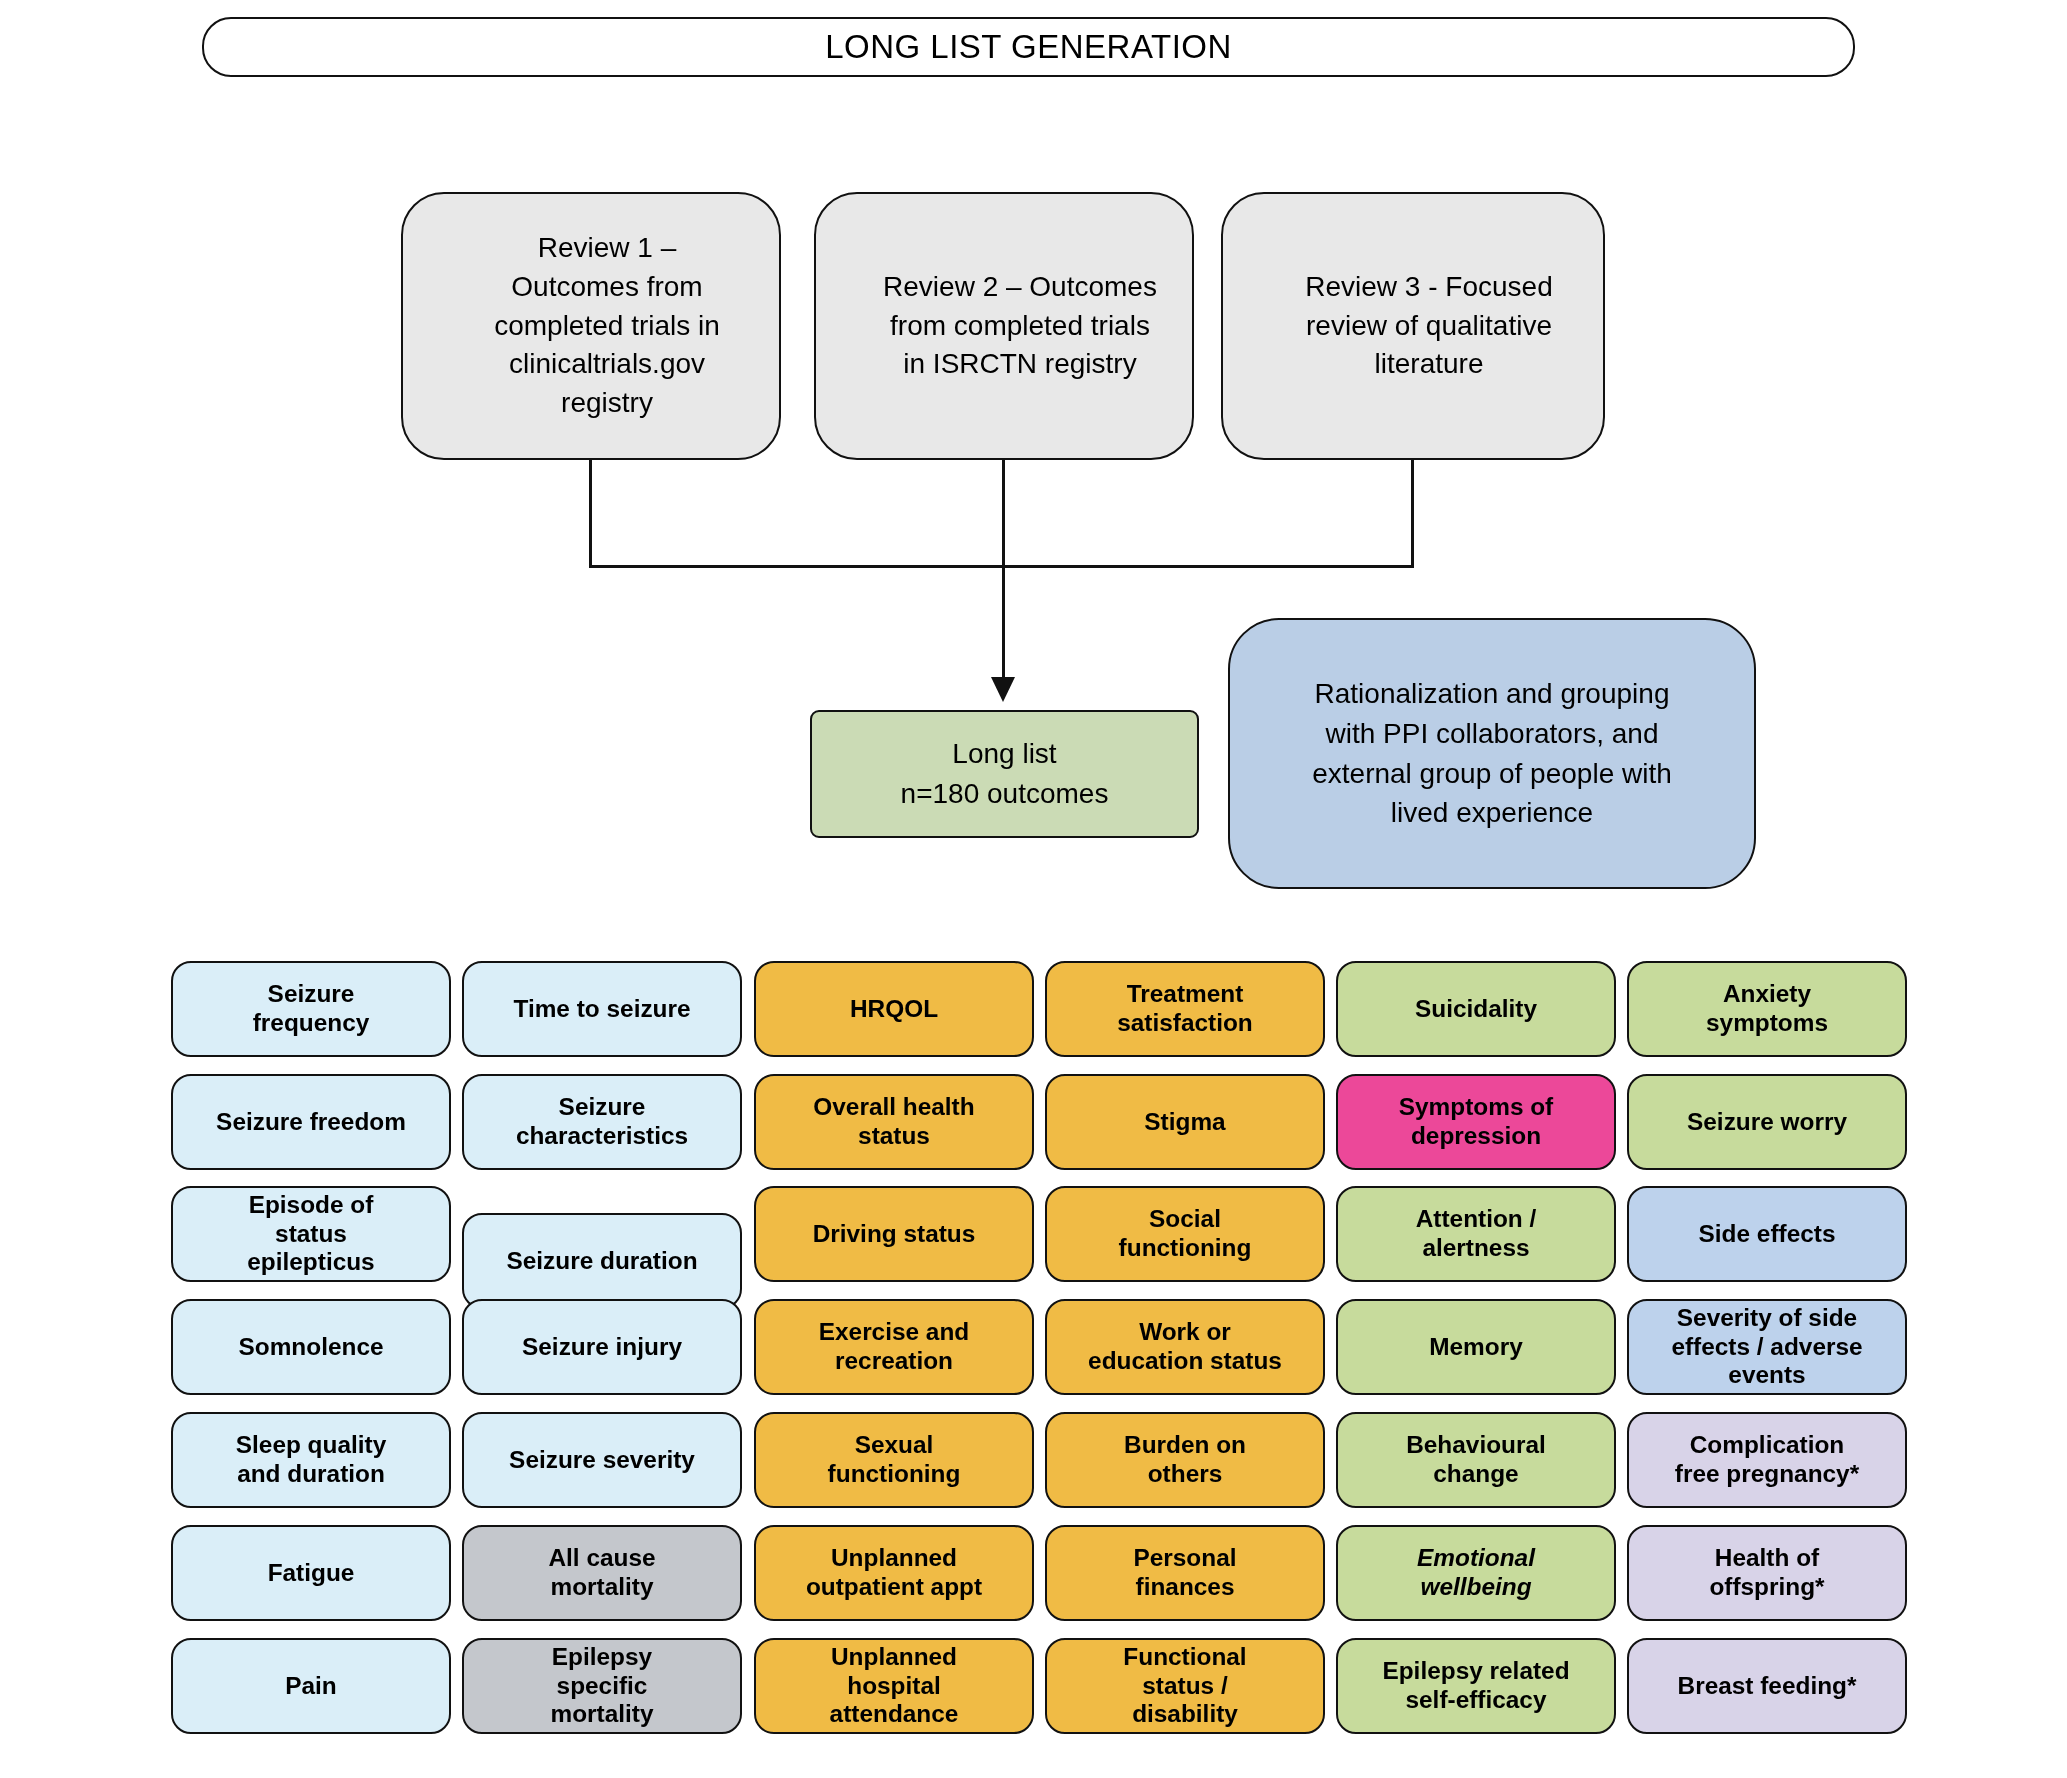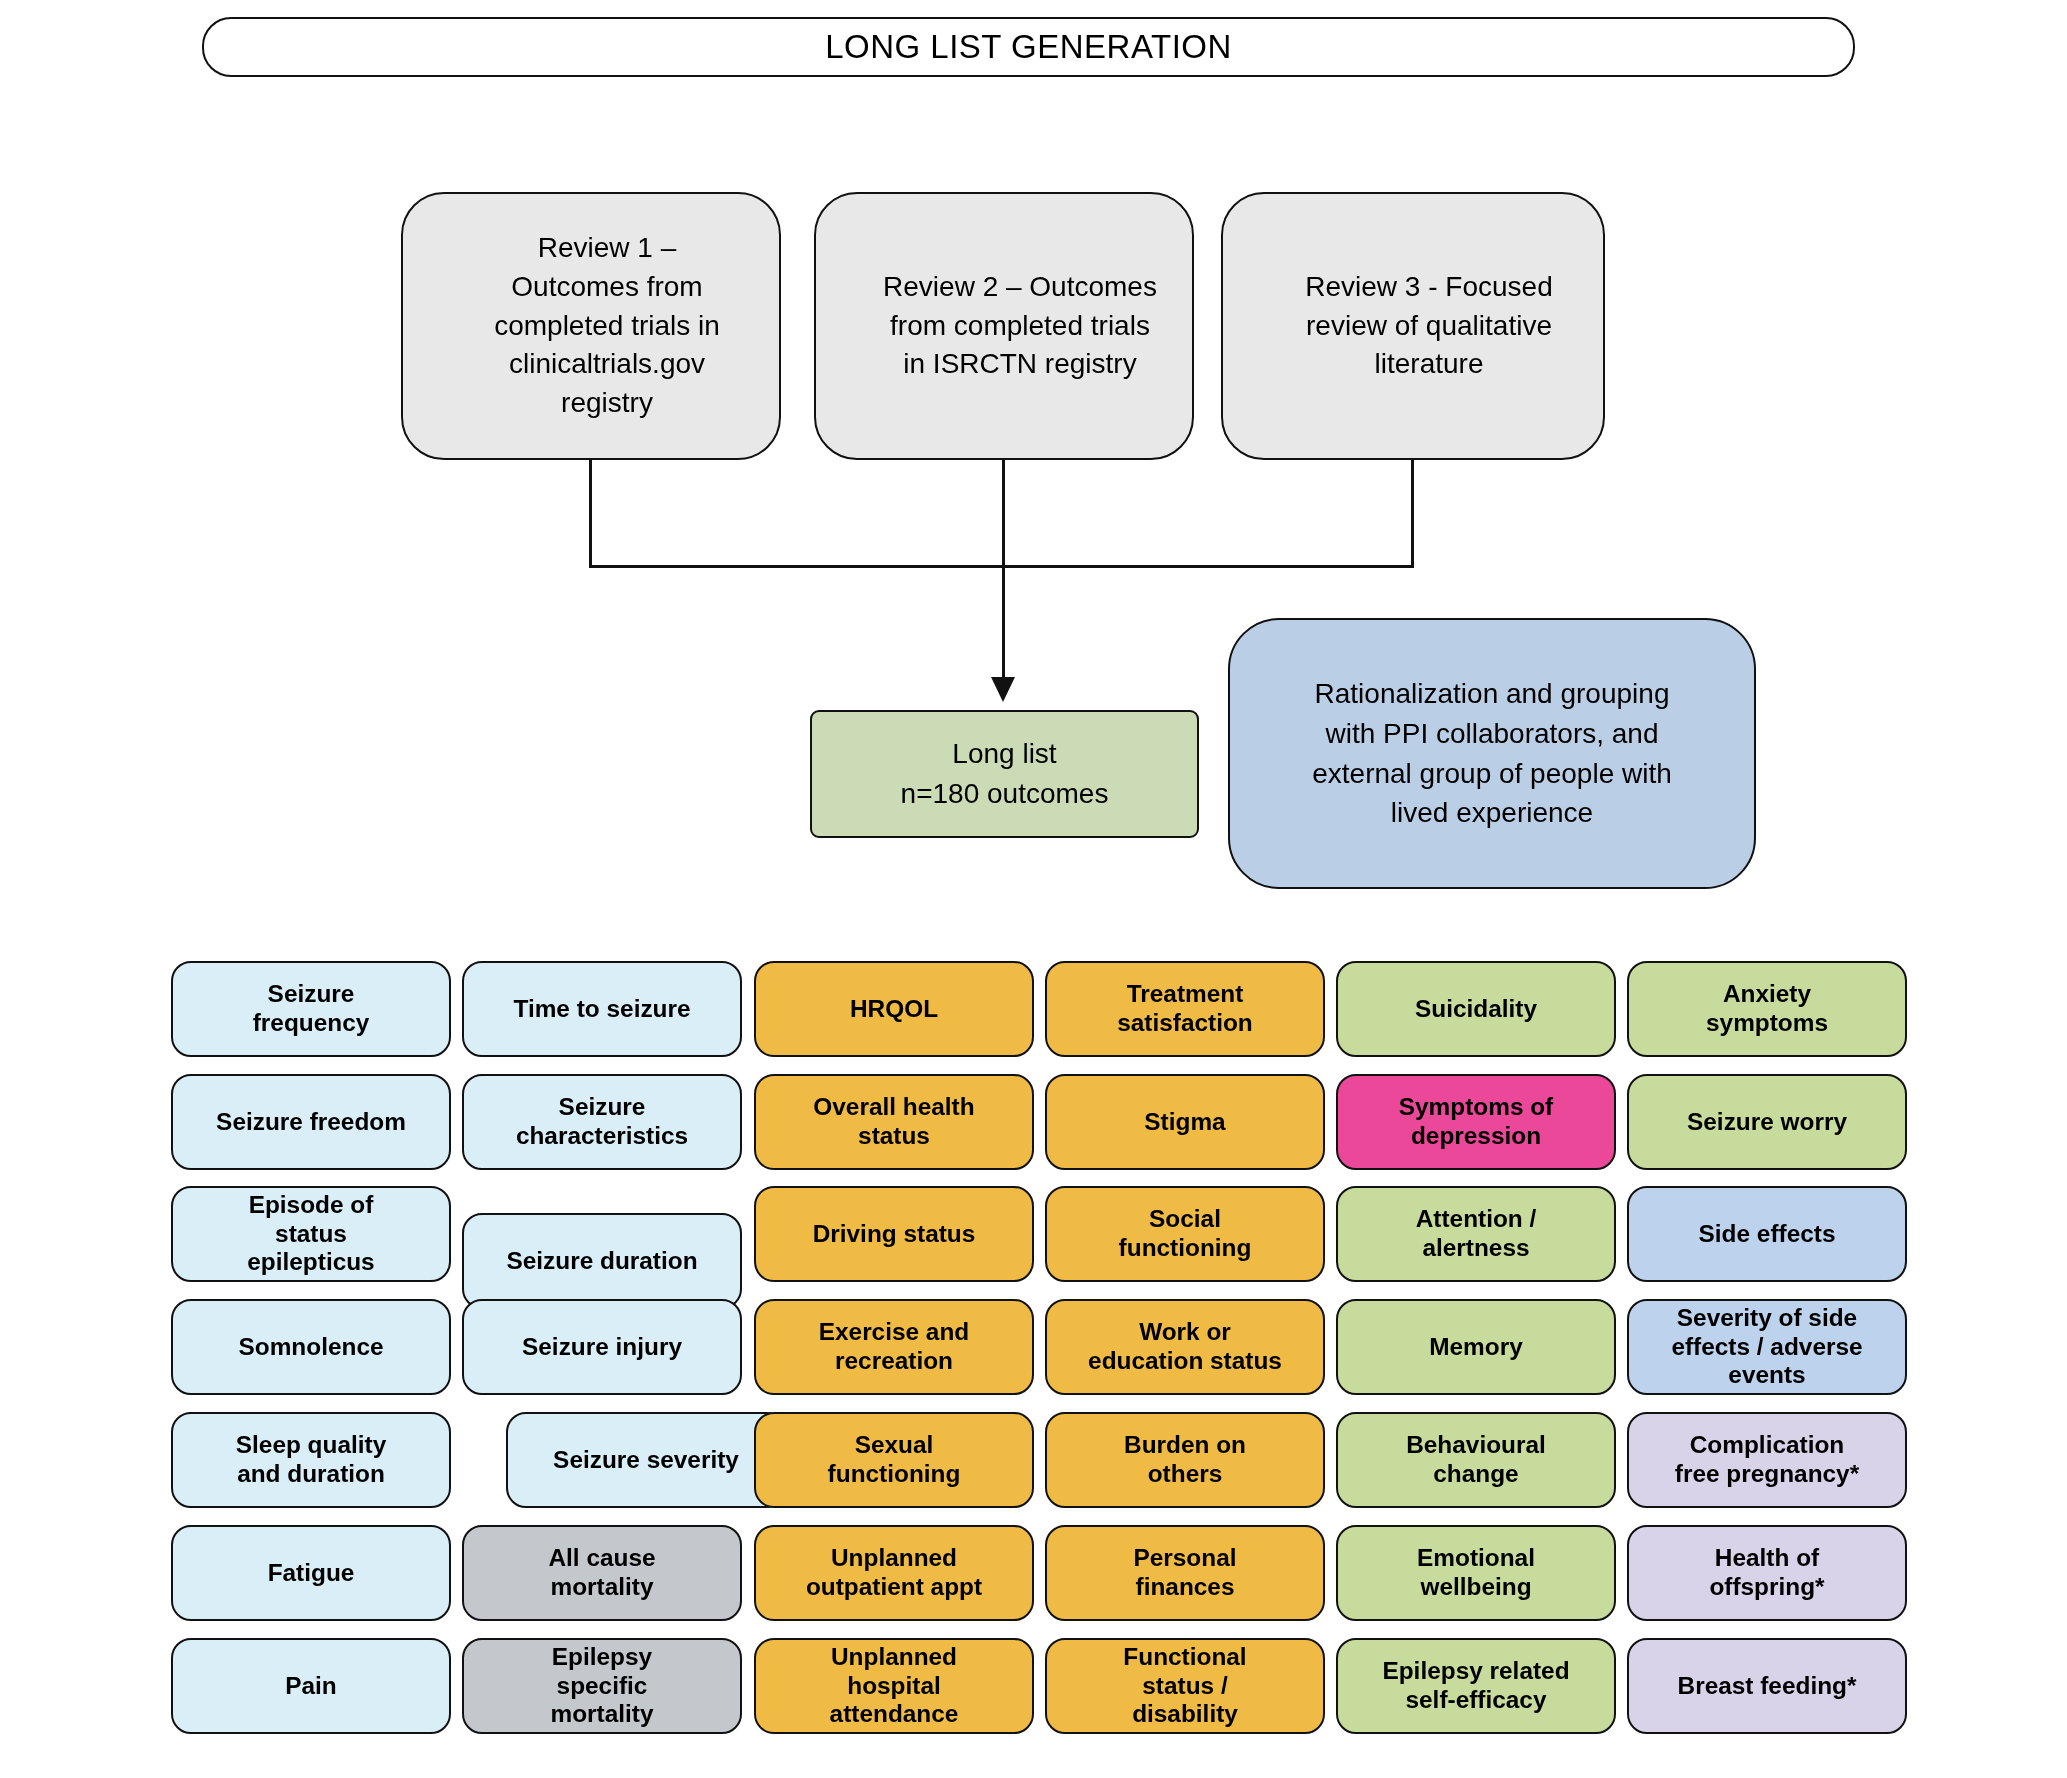--- a/index.html
+++ b/index.html
@@ -167,37 +167,37 @@
       <div class="cell" style="left: 583px; top: 338px; background: rgb(240, 187, 69);">Exercise and
 recreation</div>
       <div class="cell" style="left: 874px; top: 338px; background: rgb(240, 187, 69);">Work or
 education status</div>
       <div class="cell" style="left: 1165px; top: 338px; background: rgb(199, 219, 156);">Memory</div>
       <div class="cell" style="left: 1456px; top: 338px; background: rgb(189, 210, 236);">Severity of side
 effects / adverse
 events</div>
       <div class="cell" style="left: 0px; top: 451px; background: rgb(218, 238, 248);">Sleep quality
 and duration</div>
-      <div class="cell" style="left: 291px; top: 451px; background: rgb(218, 238, 248); margin-left: 44px;">Seizure severity</div>
+      <div class="cell" style="left: 291px; top: 451px; background: rgb(218, 238, 248);">Seizure severity</div>
       <div class="cell" style="left: 583px; top: 451px; background: rgb(240, 187, 69);">Sexual
 functioning</div>
       <div class="cell" style="left: 874px; top: 451px; background: rgb(240, 187, 69);">Burden on
 others</div>
       <div class="cell" style="left: 1165px; top: 451px; background: rgb(199, 219, 156);">Behavioural
 change</div>
       <div class="cell" style="left: 1456px; top: 451px; background: rgb(216, 211, 232);">Complication
 free pregnancy*</div>
       <div class="cell" style="left: 0px; top: 564px; background: rgb(218, 238, 248);">Fatigue</div>
       <div class="cell" style="left: 291px; top: 564px; background: rgb(196, 199, 204);">All cause
 mortality</div>
       <div class="cell" style="left: 583px; top: 564px; background: rgb(240, 187, 69);">Unplanned
 outpatient appt</div>
       <div class="cell" style="left: 874px; top: 564px; background: rgb(240, 187, 69);">Personal
 finances</div>
-      <div class="cell" style="left: 1165px; top: 564px; background: rgb(199, 219, 156);">Emotional
+      <div class="cell" style="left: 1165px; top: 564px; background: rgb(199, 219, 156); font-style: italic;">Emotional
 wellbeing</div>
       <div class="cell" style="left: 1456px; top: 564px; background: rgb(216, 211, 232);">Health of
 offspring*</div>
       <div class="cell" style="left: 0px; top: 677px; background: rgb(218, 238, 248);">Pain</div>
       <div class="cell" style="left: 291px; top: 677px; background: rgb(196, 199, 204);">Epilepsy
 specific
 mortality</div>
       <div class="cell" style="left: 583px; top: 677px; background: rgb(240, 187, 69);">Unplanned
 hospital
 attendance</div>

